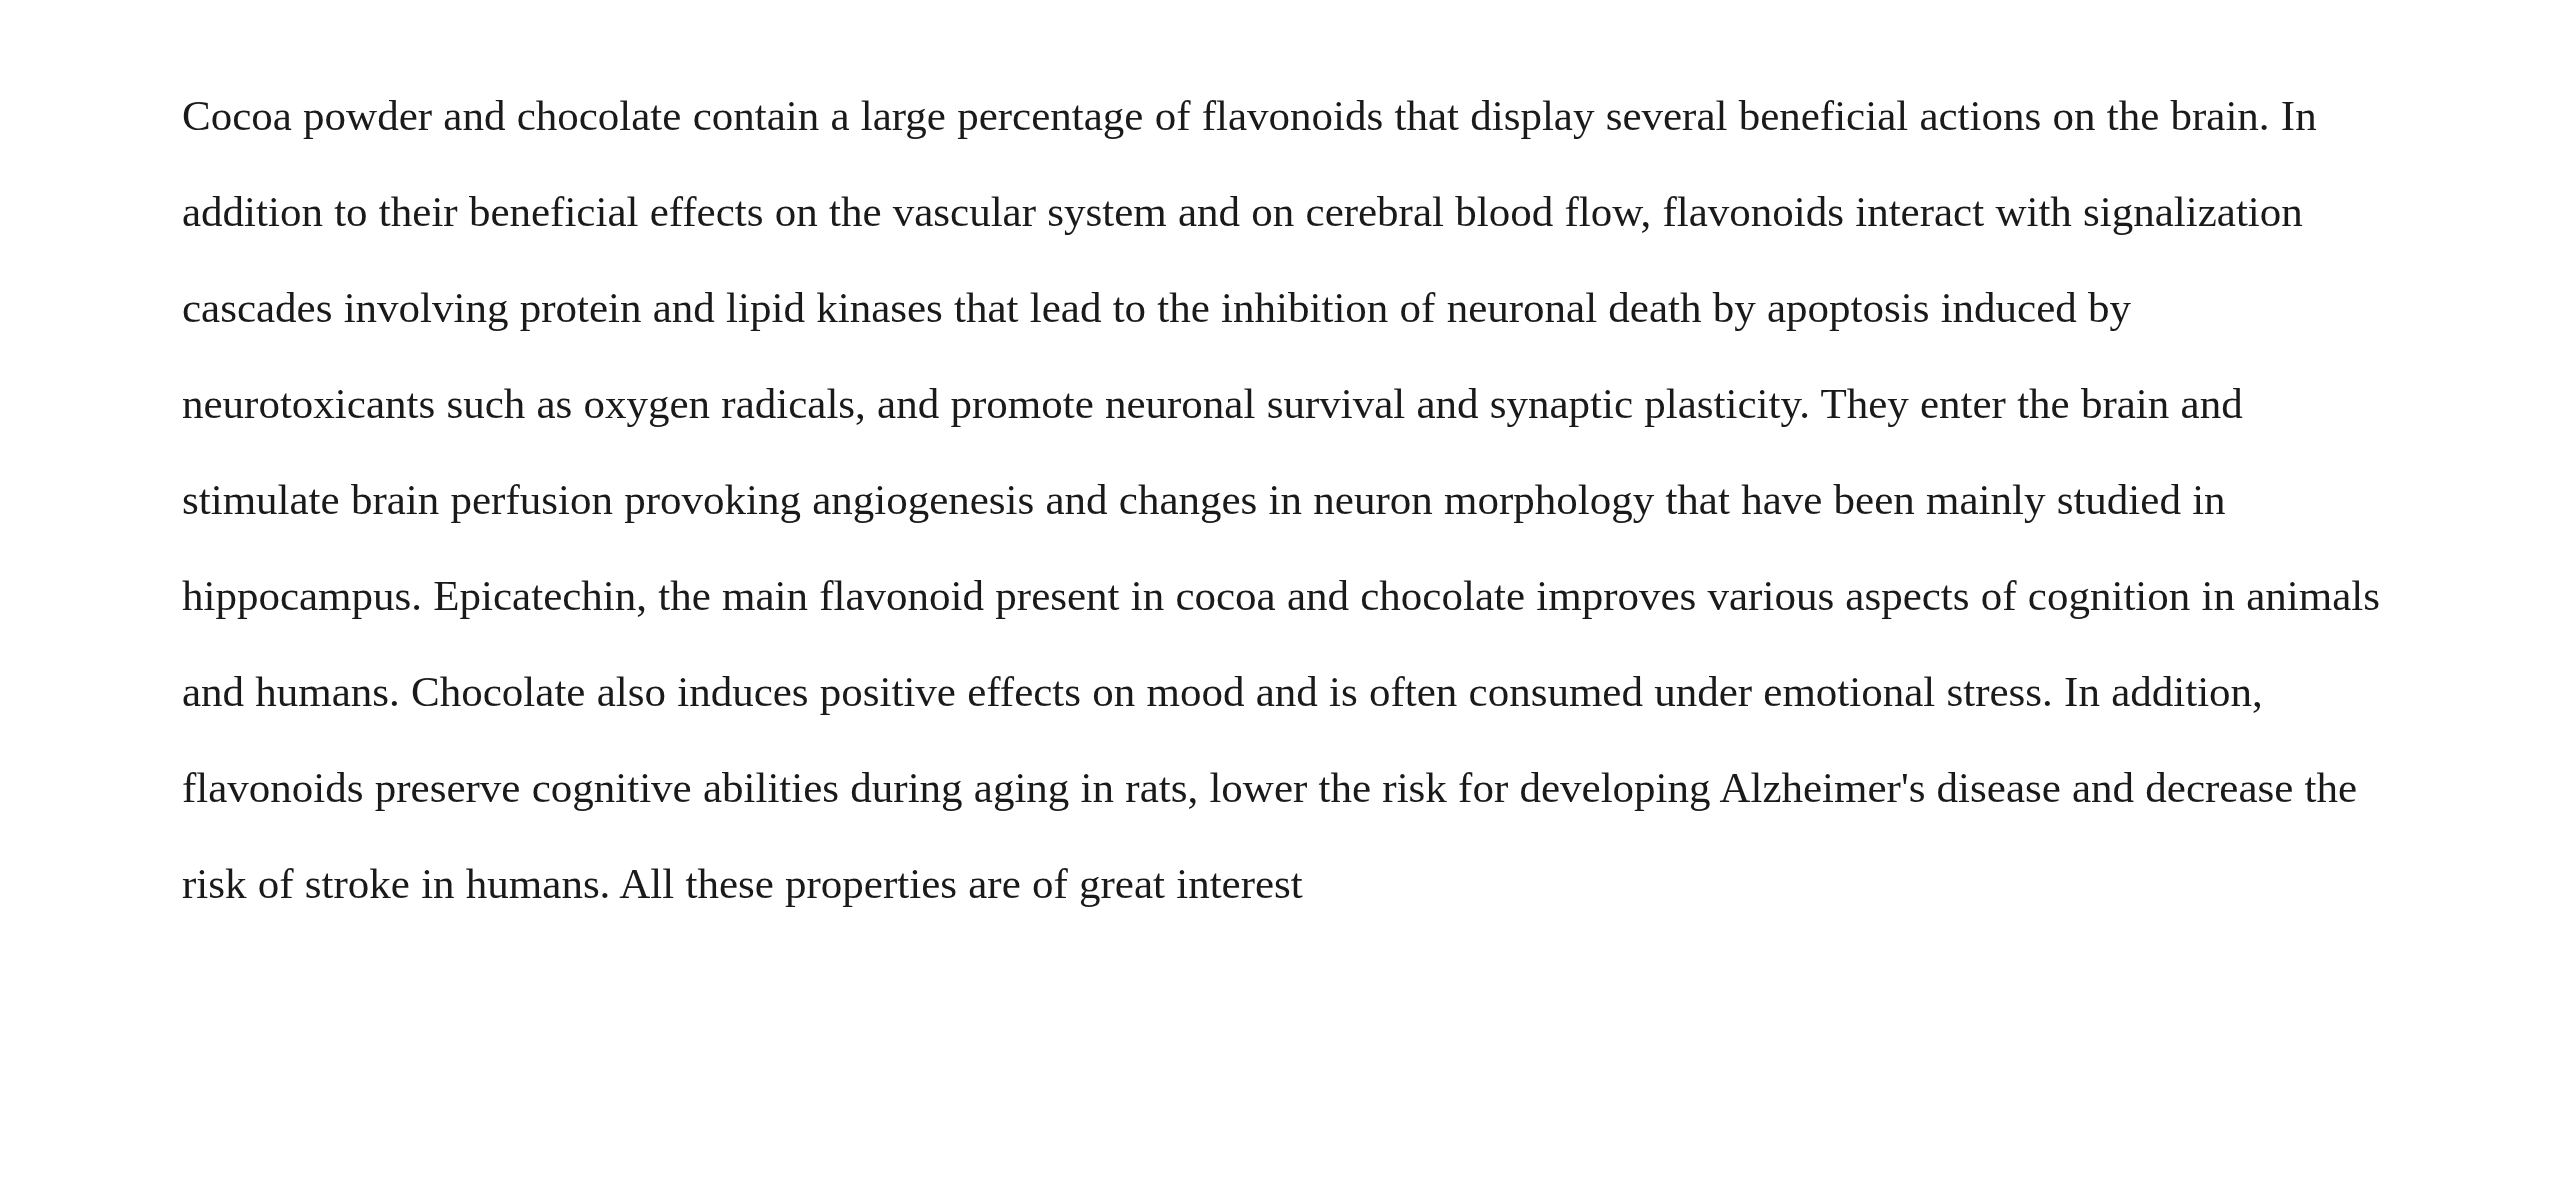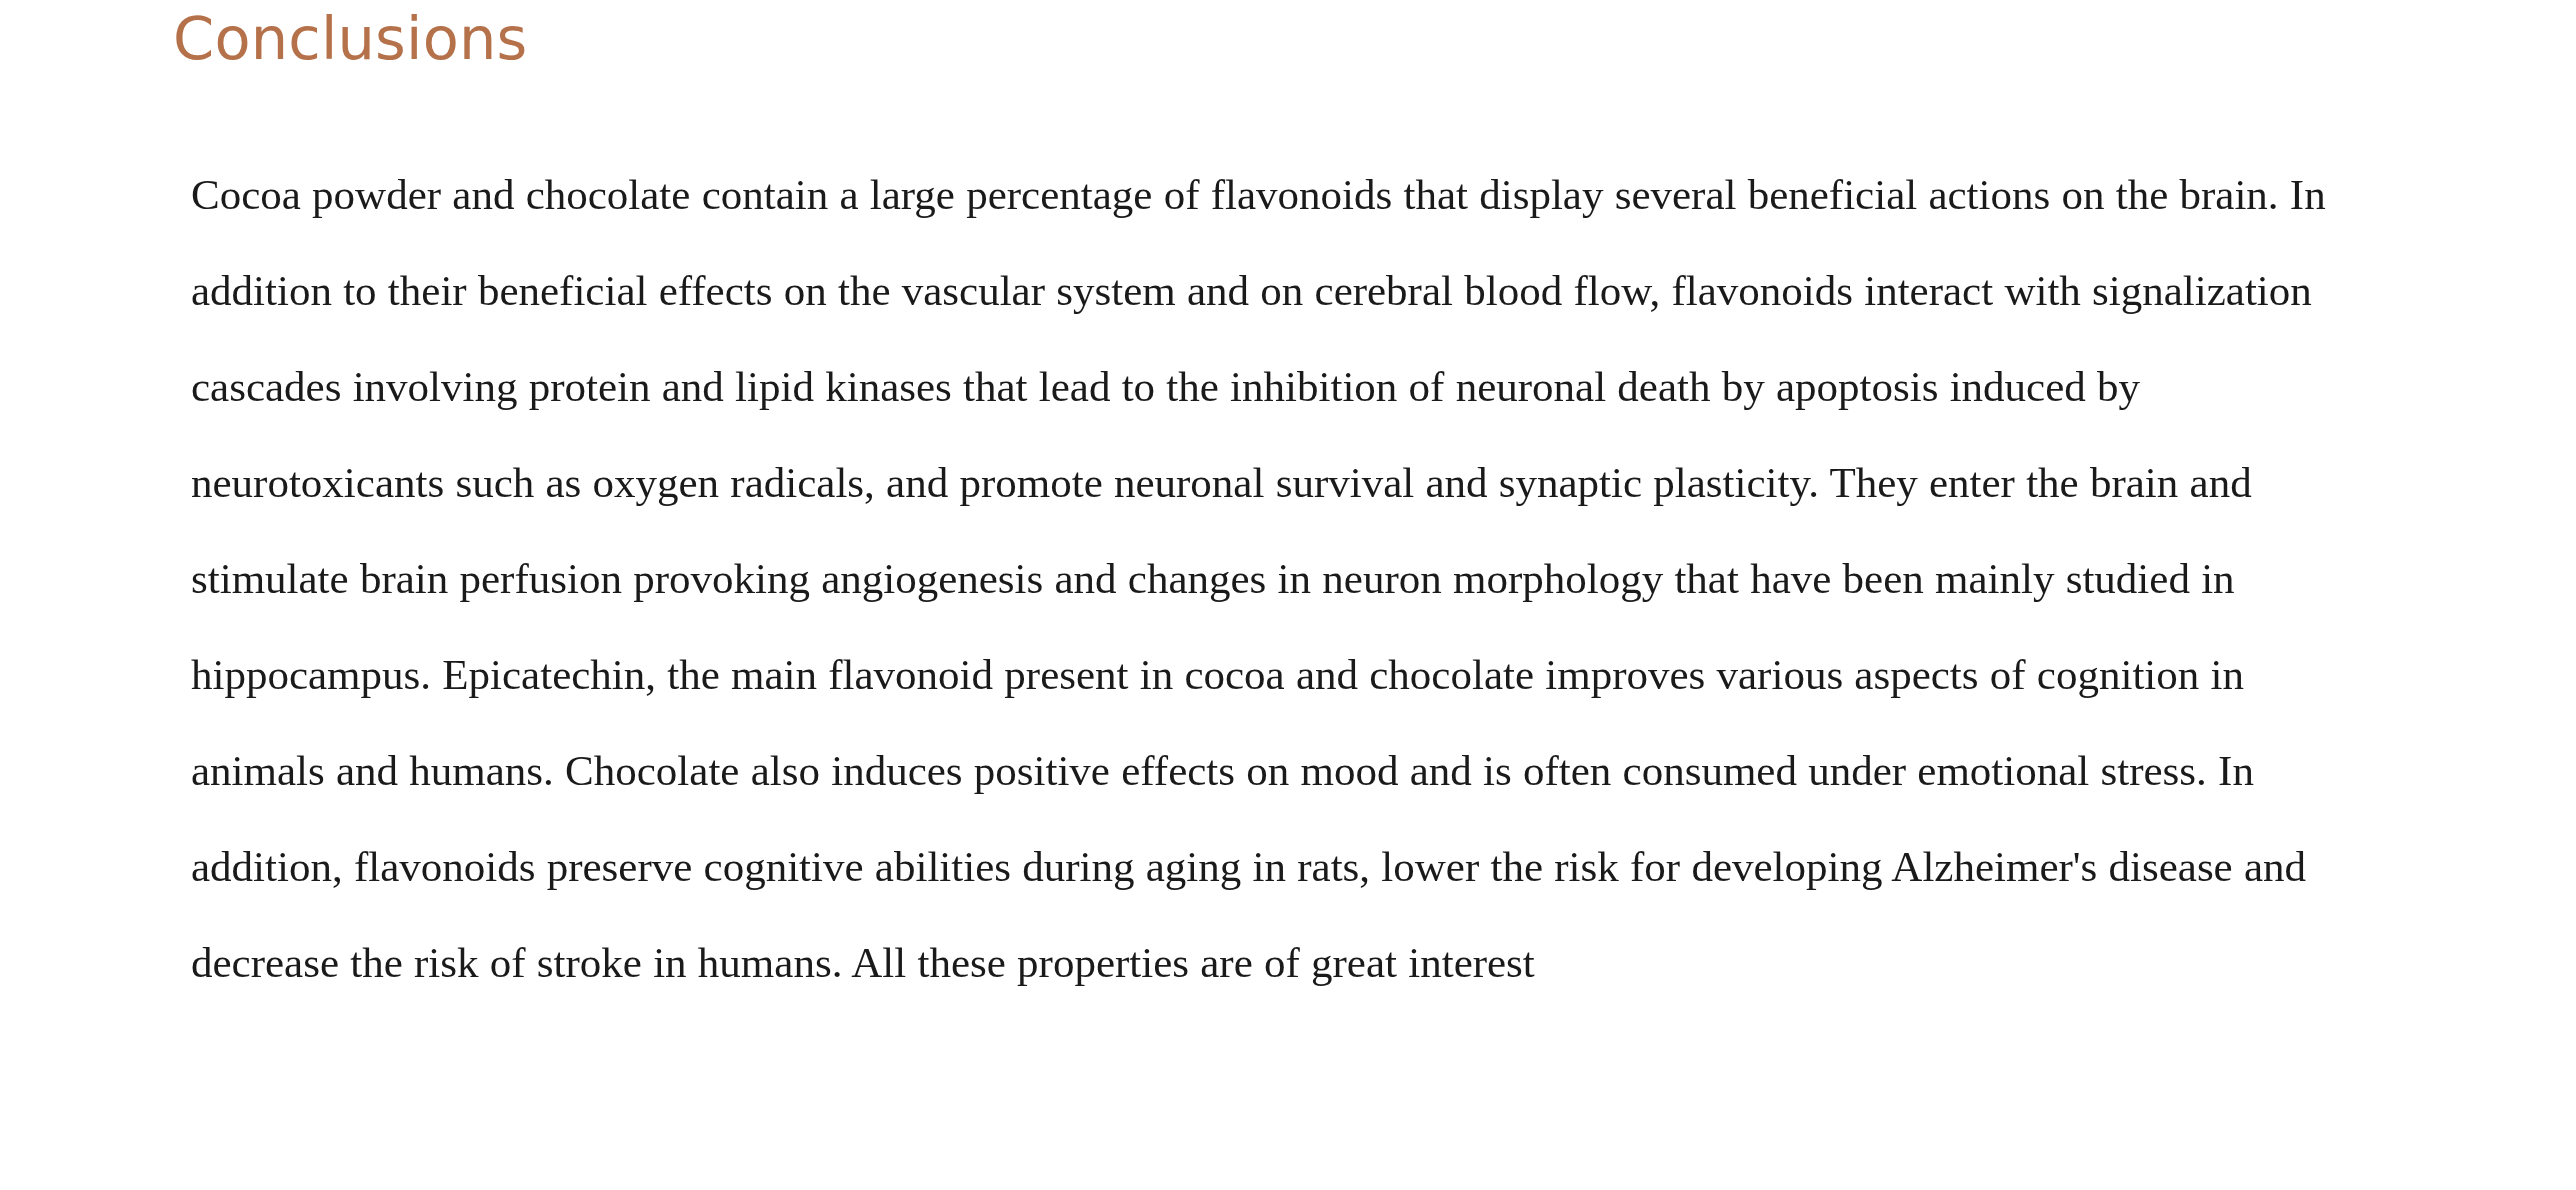--- a/index.html
+++ b/index.html
@@ -29,27 +29,26 @@
     color: #b5714a;
     margin: 0;
     padding-top: 7.7px;
     letter-spacing: 0.2px;
   }
   .body-text {
     font-family: "Liberation Serif", serif;
     font-size: 43px;
     line-height: 96px;
     color: #1a1a1a;
-    margin: 18px;
+    margin: 9px;
     padding-top: 59px;
     text-align: left;
     max-width: 2233px;
     word-spacing: 0.5px;
   }
 </style>
 </head>
 <body>
 
 <div class="page">
-  <h1 class="section-heading">Conclusions</h1>
   <p class="body-text">Cocoa powder and chocolate contain a large percentage of flavonoids that display several beneficial actions on the brain. In addition to their beneficial effects on the vascular system and on cerebral blood flow, flavonoids interact with signalization cascades involving protein and lipid kinases that lead to the inhibition of neuronal death by apoptosis induced by neurotoxicants such as oxygen radicals, and promote neuronal survival and synaptic plasticity. They enter the brain and stimulate brain perfusion provoking angiogenesis and changes in neuron morphology that have been mainly studied in hippocampus. Epicatechin, the main flavonoid present in cocoa and chocolate improves various aspects of cognition in animals and humans. Chocolate also induces positive effects on mood and is often consumed under emotional stress. In addition, flavonoids preserve cognitive abilities during aging in rats, lower the risk for developing Alzheimer's disease and decrease the risk of stroke in humans. All these properties are of great interest</p>
 </div>
 
 
 </body></html>

